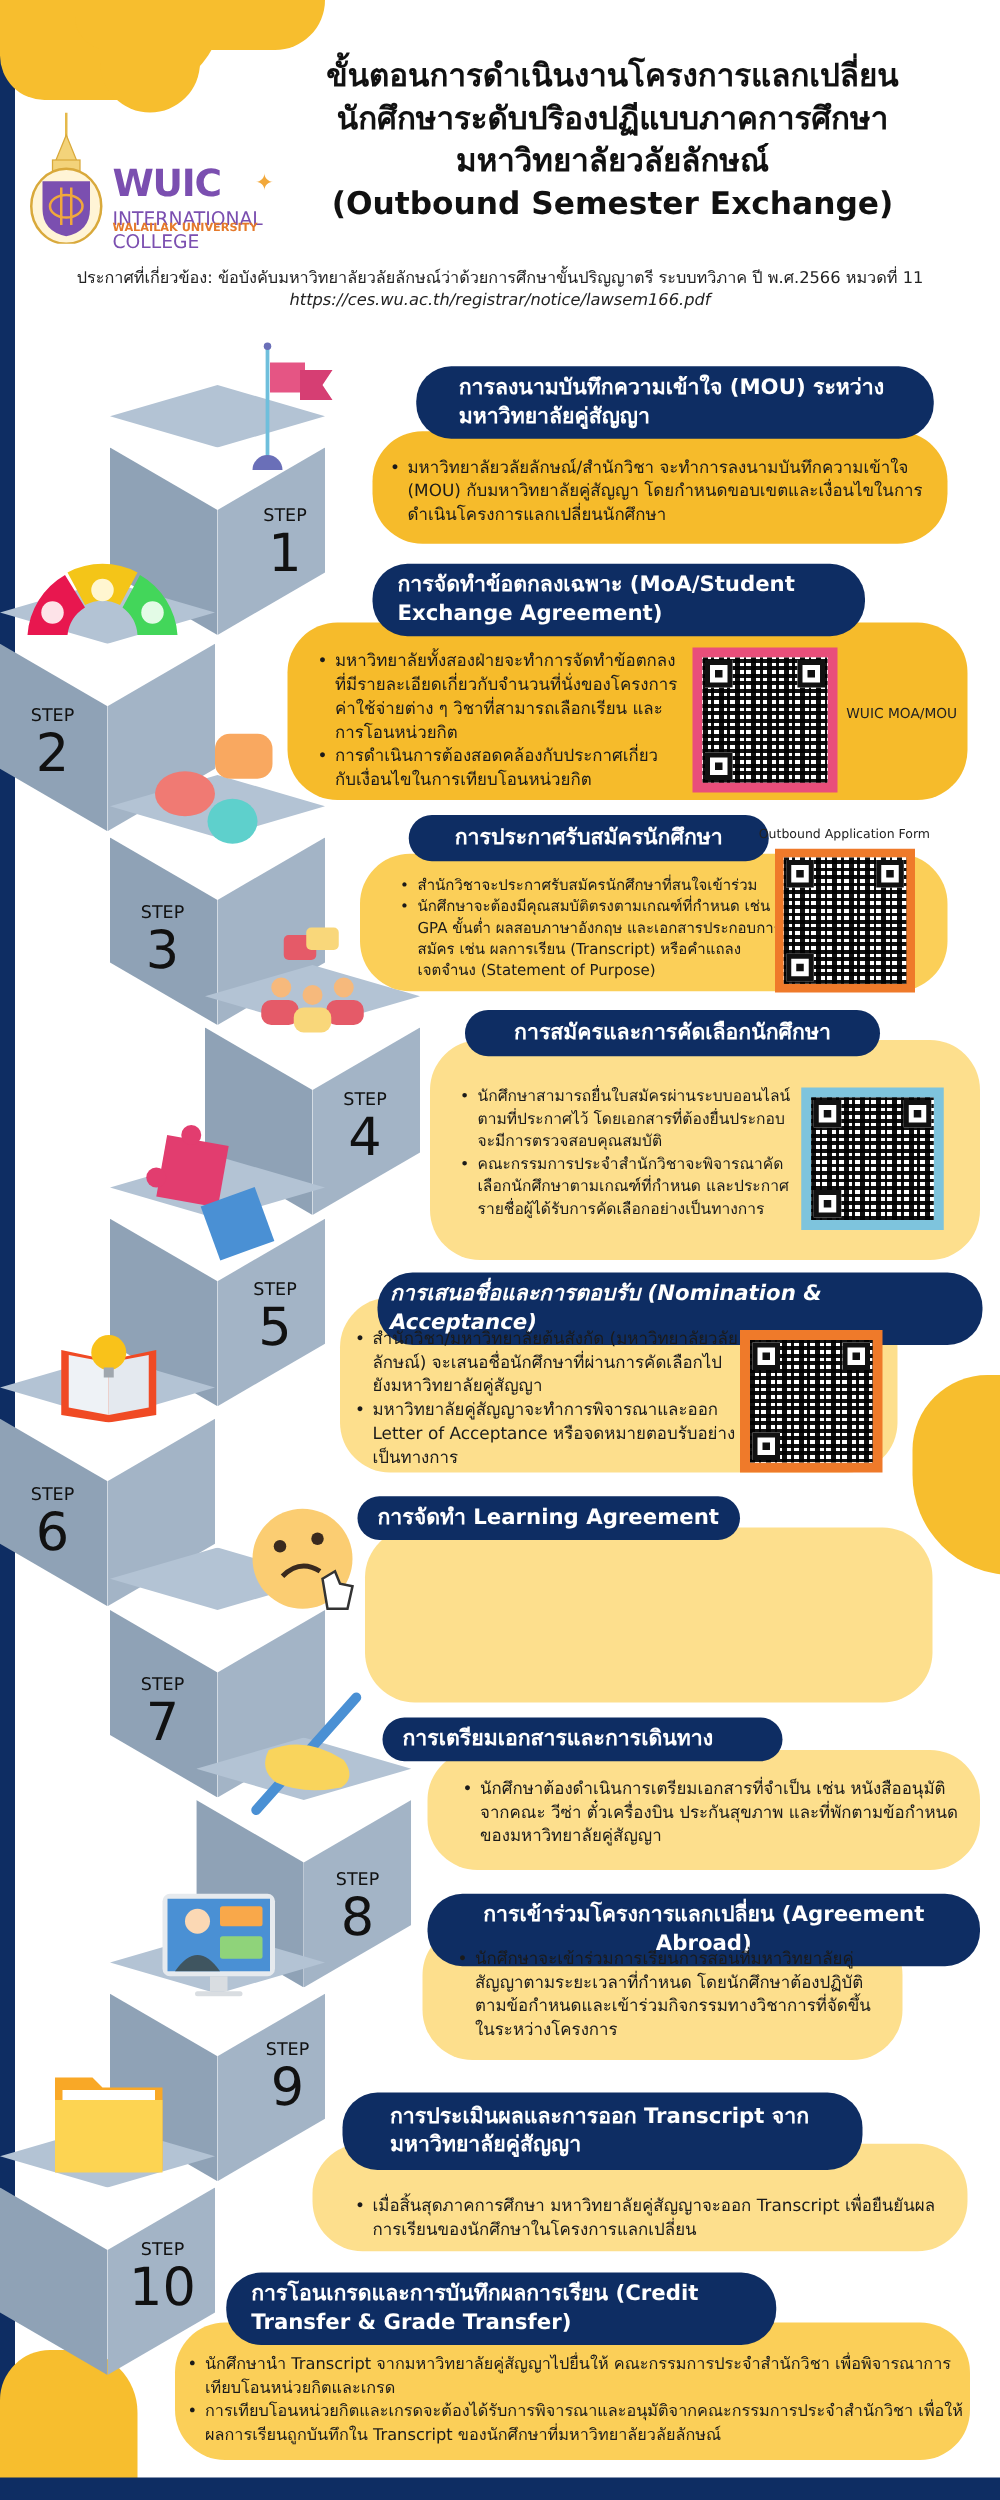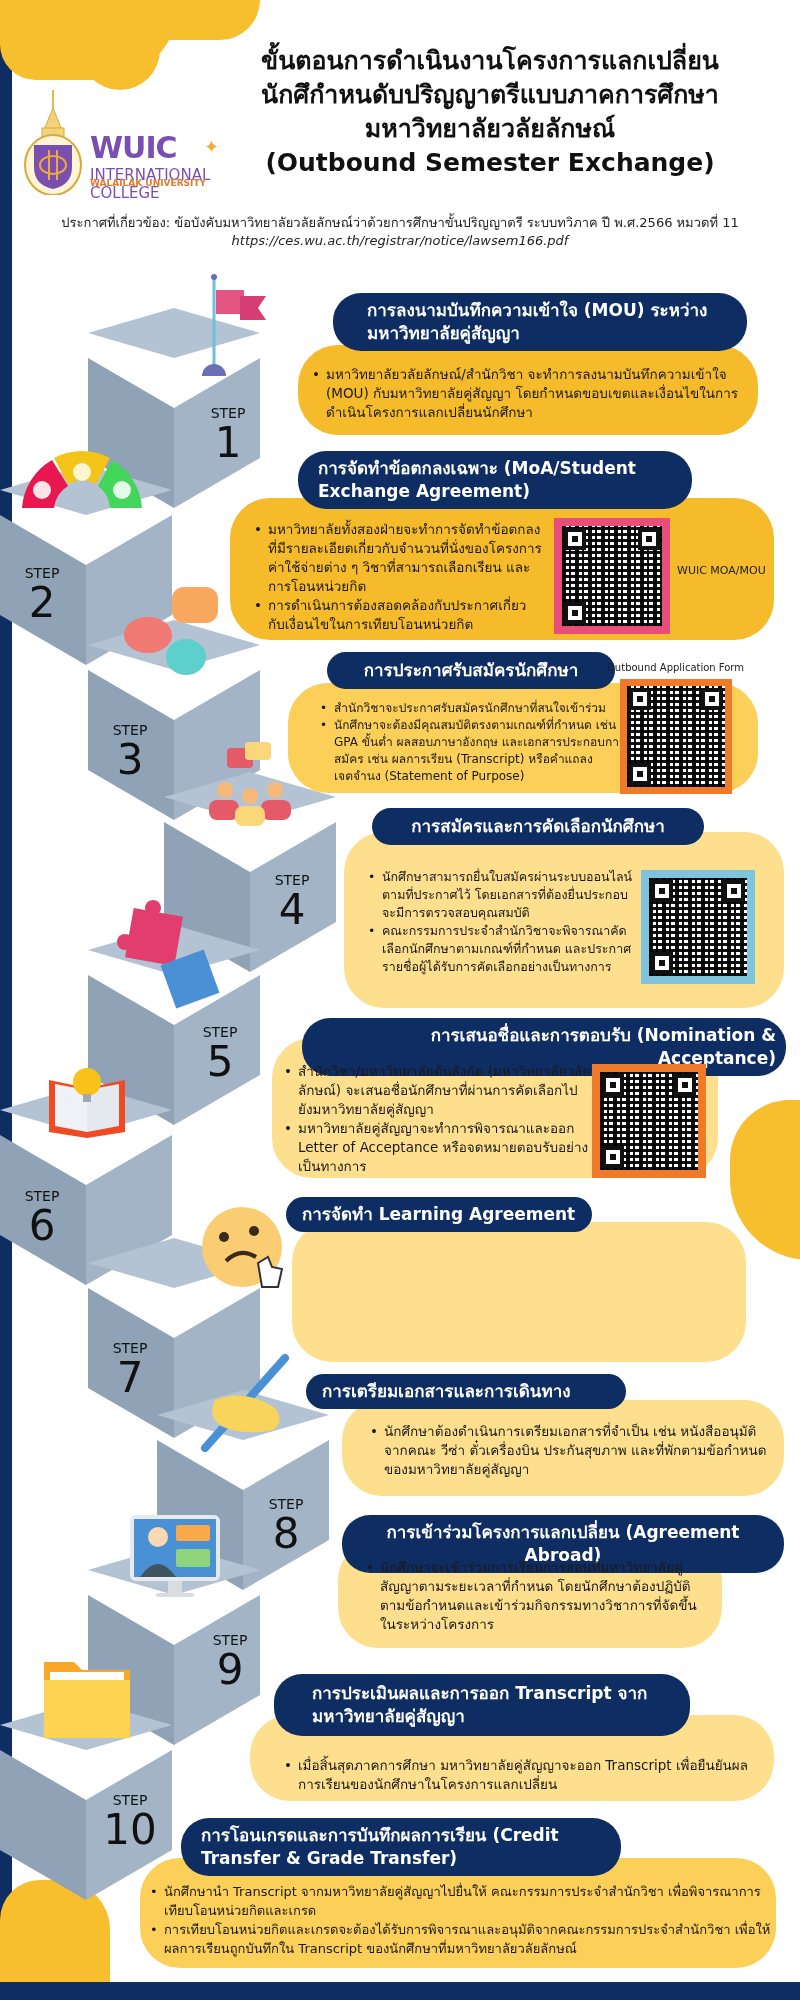--- a/index.html
+++ b/index.html
@@ -79,21 +79,21 @@
     <line x1="35" y1="60" x2="35" y2="90" stroke="#f0a83c" stroke-width="2"></line>
   </svg>
   <div class="wuic">WUIC</div>
   <div class="sparkle">✦</div>
   <div class="ic">INTERNATIONAL COLLEGE</div>
   <div class="wu">WALAILAK UNIVERSITY</div>
 </div>
 
 <div class="header">
   <div class="title-line">ขั้นตอนการดำเนินงานโครงการแลกเปลี่ยน</div>
-  <div class="title-line">นักศึกำหนดับปริญญาตรีแบบภาคการศึกษา</div>
+  <div class="title-line">นักศึกษาระดับปริองปฏีแบบภาคการศึกษา</div>
   <div class="title-line">มหาวิทยาลัยวลัยลักษณ์</div>
   <div class="title-line">(Outbound Semester Exchange)</div>
 </div>
 <div class="notice">
   <div>ประกาศที่เกี่ยวข้อง: ข้อบังคับมหาวิทยาลัยวลัยลักษณ์ว่าด้วยการศึกษาขั้นปริญญาตรี ระบบทวิภาค ปี พ.ศ.2566 หมวดที่ 11</div>
   <div class="url">https://ces.wu.ac.th/registrar/notice/lawsem166.pdf</div>
 </div>
 
 <div class="cube" style="left:88px; top:308px;">
     <div class="top"></div>
@@ -317,21 +317,21 @@
 </ul>
 <div class="qr-frame" style="left:641px; top:870px; width:114px; height:114px; background:#7ec4dd; padding:8px;">
   <div class="qr-grid">
       <div class="finder" style="left:2px;top:2px;"></div>
       <div class="finder" style="right:2px;top:2px;"></div>
       <div class="finder" style="left:2px;bottom:2px;"></div>
     </div>
 </div>
 
 <div class="card pale" style="left:272px; top:1038px; width:446px; height:140px;"></div>
-<div class="pill" style="left:302px; top:1018px; width:484px; text-align:right; padding:6px 10px;">
+<div class="pill" style="left:302px; top:1018px; width:484px; text-align:left; padding:6px 10px;font-style:italic;">
   <span>การเสนอชื่อและการตอบรับ (Nomination &amp; Acceptance)</span>
 </div>
 <ul class="bullets" style="left:282px; top:1062px; width:310px;">
   <li>สำนักวิชา/มหาวิทยาลัยต้นสังกัด (มหาวิทยาลัยวลัยลักษณ์) จะเสนอชื่อนักศึกษาที่ผ่านการคัดเลือกไปยังมหาวิทยาลัยคู่สัญญา</li>
   <li>มหาวิทยาลัยคู่สัญญาจะทำการพิจารณาและออก Letter of Acceptance หรือจดหมายตอบรับอย่างเป็นทางการ</li>
 </ul>
 <div class="qr-frame" style="left:592px; top:1064px; width:114px; height:114px; background:#ef7a2a; padding:8px;">
   <div class="qr-grid">
       <div class="finder" style="left:2px;top:2px;"></div>
       <div class="finder" style="right:2px;top:2px;"></div>

